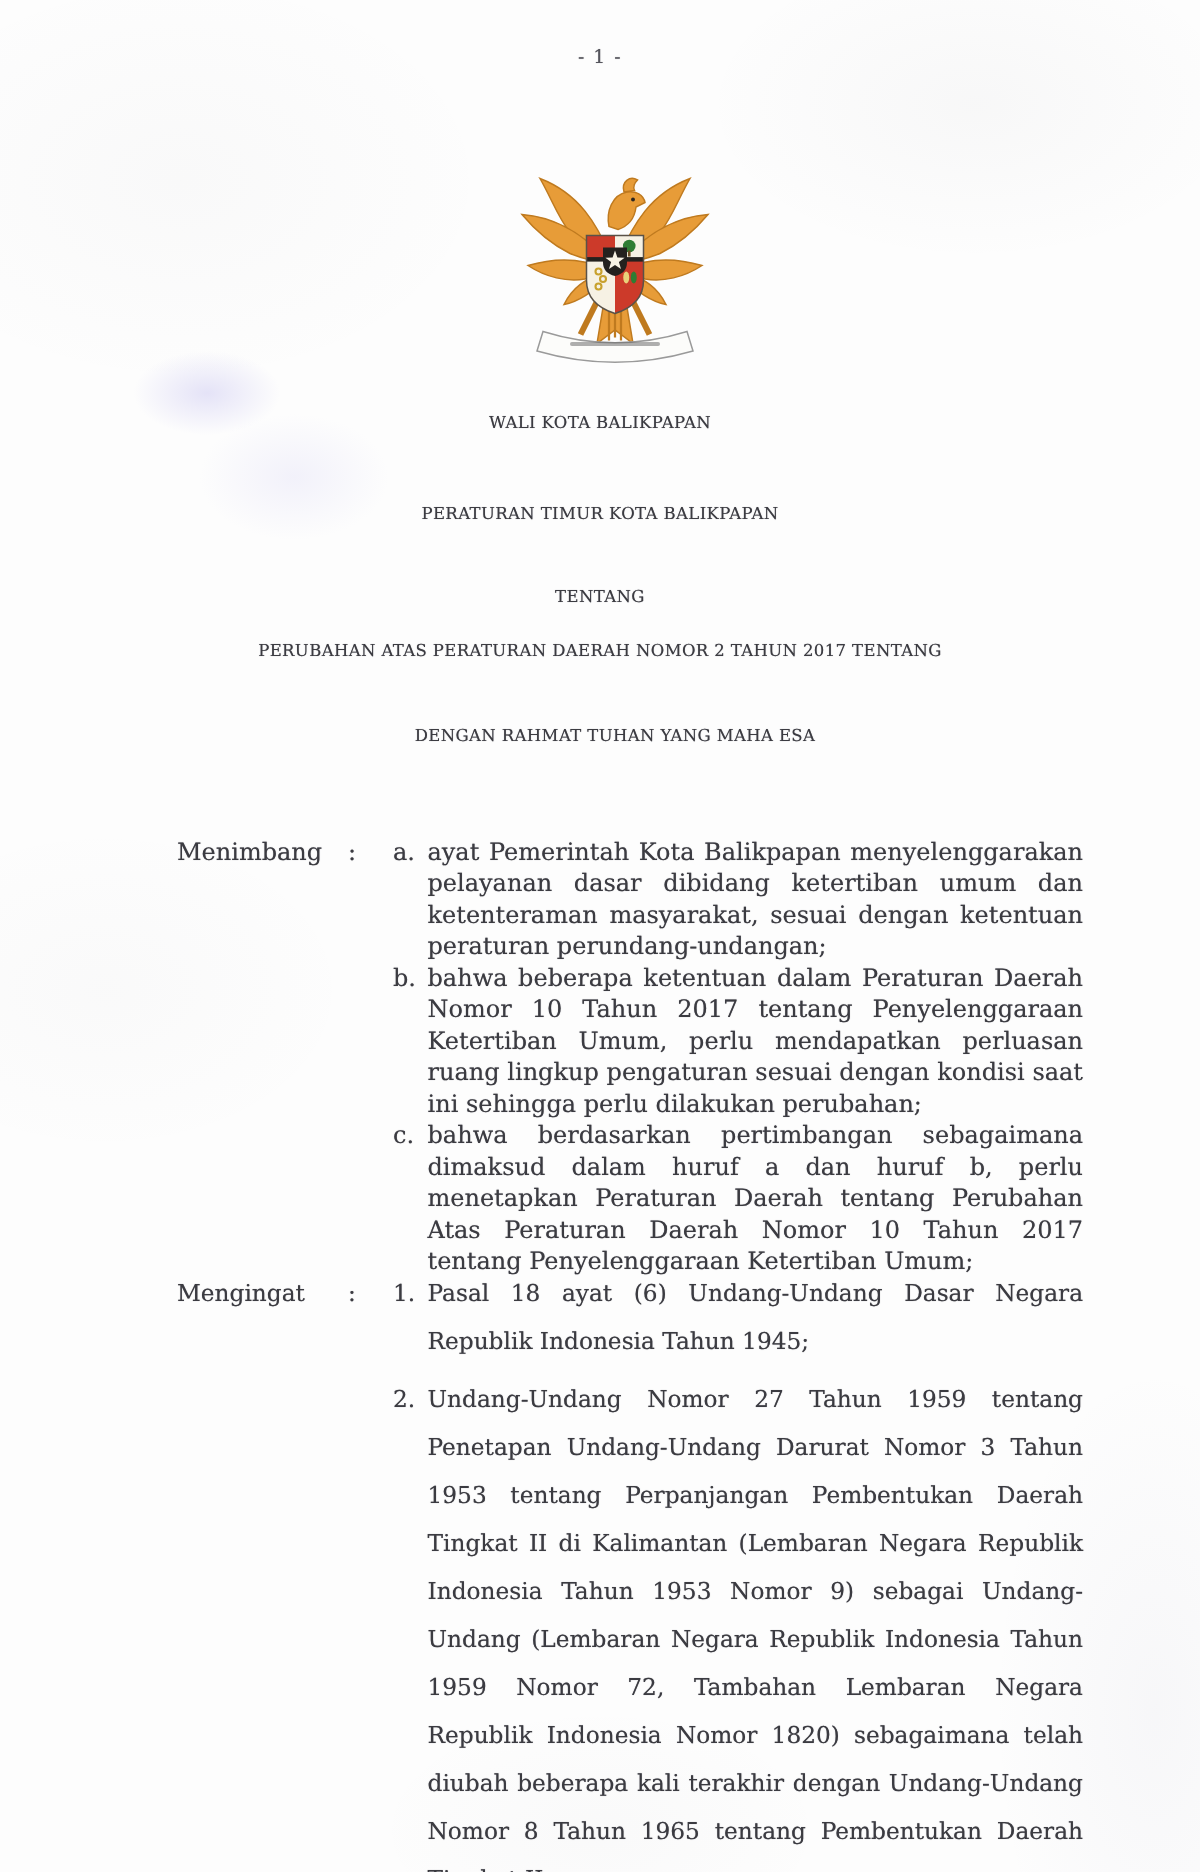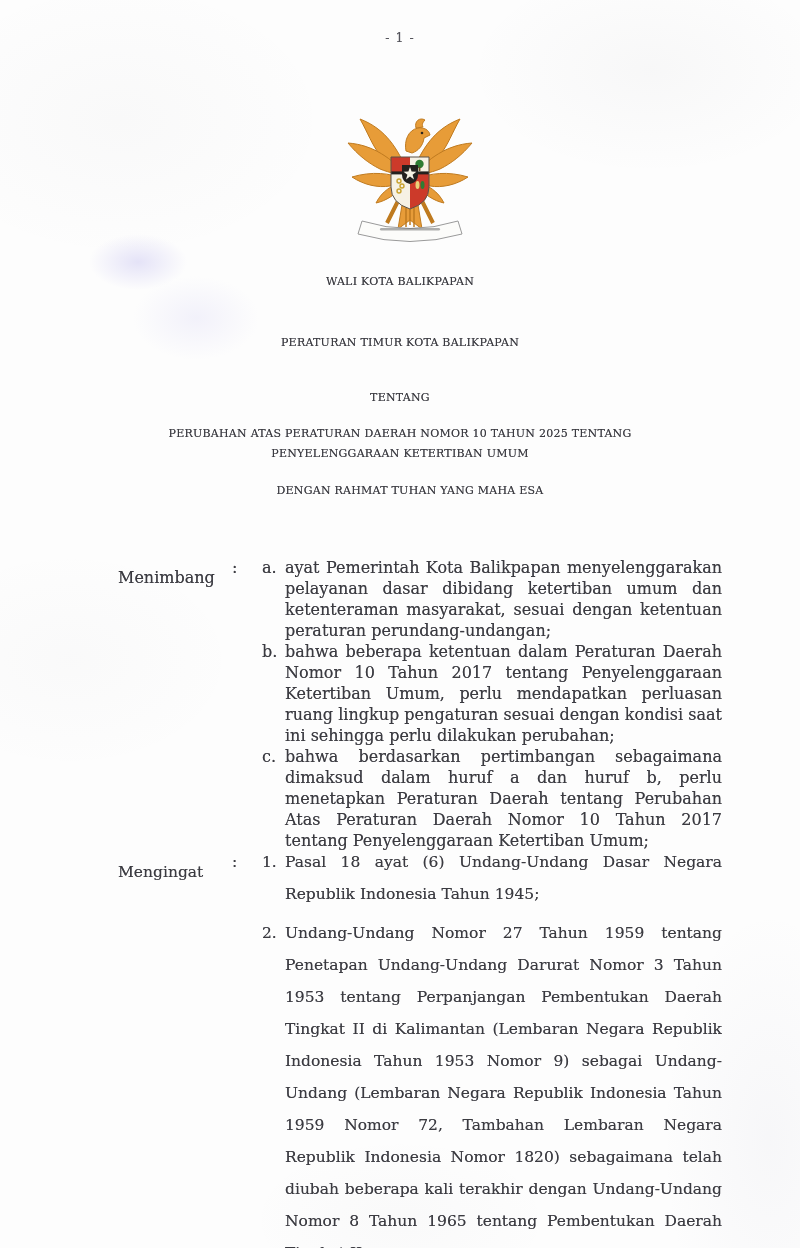--- a/index.html
+++ b/index.html
@@ -38,21 +38,21 @@
   .h-subj2{top:447px;}
   .h-grace{top:484px;margin-left:20px;}
   .h-salut{top:522px;}
   .section{
     position:absolute;left:118px;width:604px;
     display:flex;align-items:flex-start;
     font-size:16px;
   }
   .sec-considering{top:557px;line-height:21px;}
   .sec-recalling{top:846px;font-size:15.5px;line-height:32px;}
-  .sec-label{width:114px;flex:0 0 114px;margin-top:10px;}
+  .sec-label{width:114px;flex:0 0 114px;}
   .sec-colon{width:30px;flex:0 0 30px;}
   .sec-items{flex:1 1 auto;margin:0;padding:0;list-style:none;}
   .sec-items li{display:flex;}
   .sec-considering .sec-items li + li{margin-top:0px;}
   .sec-recalling .sec-items li + li{margin-top:7px;}
   .item-marker{flex:0 0 23px;width:23px;}
   .item-text{flex:1 1 auto;text-align:justify;}
   .sec-recalling .sec-label,.sec-recalling .sec-colon{line-height:32px;}
 </style>
 </head>
@@ -114,22 +114,21 @@
     </g>
     <path d="M47 42 L85 42 L85 72 Q85 88 66 94 Q47 88 47 72 Z" fill="none" stroke="#5a5248" stroke-width="1"></path>
 
     <path d="M58 50 L74 50 L74 60 Q74 67 66 69 Q58 67 58 60 Z" fill="var(--band-black,#24211e)"></path>
     <polygon points="66,52 67.6,56.6 72.4,56.8 68.6,59.7 70,64.4 66,61.6 62,64.4 63.4,59.7 59.6,56.8 64.4,56.6" fill="var(--star-white,#f7f2e4)"></polygon>
   </svg>
 
   <div class="h-line h-inst1">WALI KOTA BALIKPAPAN</div>
   <div class="h-line h-title1">PERATURAN TIMUR KOTA BALIKPAPAN</div>
   <div class="h-line h-tentang">TENTANG</div>
-  <div class="h-line h-subj1">PERUBAHAN ATAS PERATURAN DAERAH NOMOR 10 TAHUN 2025 TENTANG</div>
-  <div class="h-line h-subj2">PENYELENGGARAAN KETERTIBAN UMUM</div>
+  <div class="h-line h-subj1">PERUBAHAN ATAS PERATURAN DAERAH NOMOR 2 TAHUN 2017 TENTANG</div>
   <div class="h-line h-grace">DENGAN RAHMAT TUHAN YANG MAHA ESA</div>
 
   <div class="section sec-considering">
     <div class="sec-label">Menimbang</div>
     <div class="sec-colon">:</div>
     <ul class="sec-items">
       <li>
         <span class="item-marker">a.</span>
         <span class="item-text">ayat Pemerintah Kota Balikpapan menyelenggarakan pelayanan dasar dibidang ketertiban umum dan ketenteraman masyarakat, sesuai dengan ketentuan peraturan perundang-undangan;</span>
       </li>

